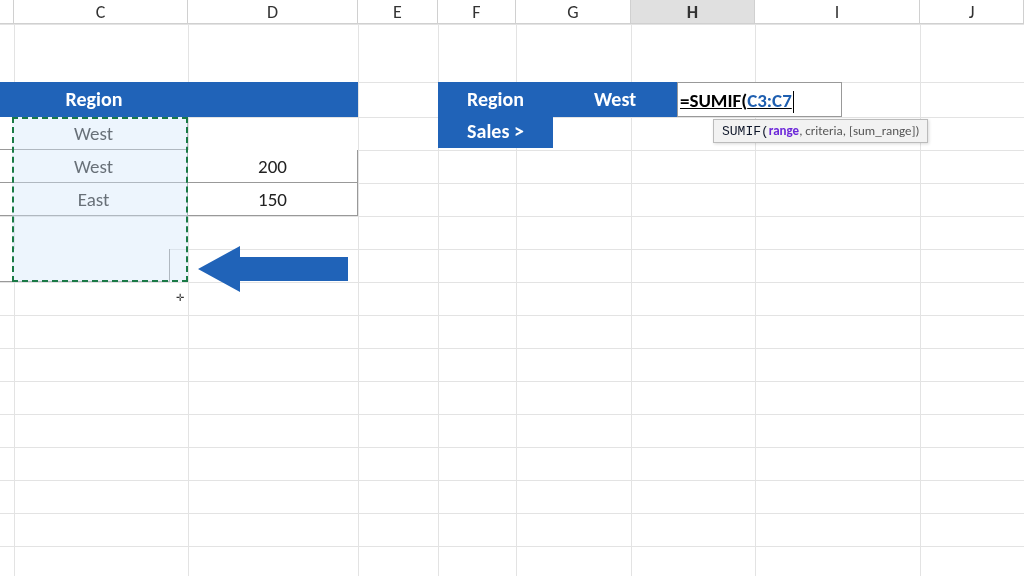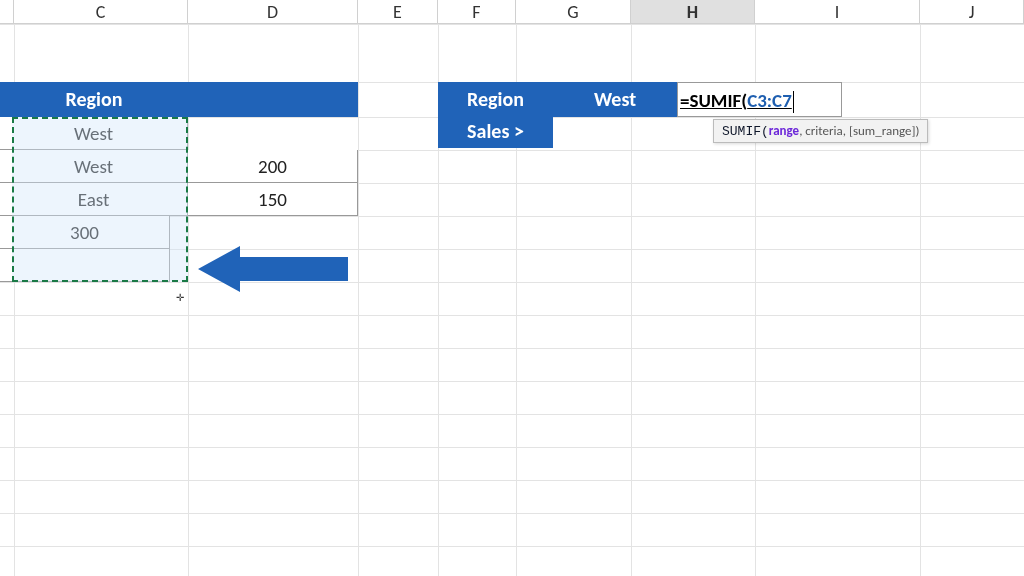--- a/index.html
+++ b/index.html
@@ -245,21 +245,20 @@
         </div>
         <div class="row">
           <div class="cell c1">West</div>
           <div class="cell c2">200</div>
         </div>
         <div class="row">
           <div class="cell c1">East</div>
           <div class="cell c2">150</div>
         </div>
         <div class="row">
-          <div class="cell c2">300</div>
         </div>
         <div class="row">
           <div class="cell c2"></div>
         </div>
       </div>
   </div>
 
   <div class="ants" style="left:12px; top:117px; width:176px; height:165px;"></div>
 
   <div class="right-table">

